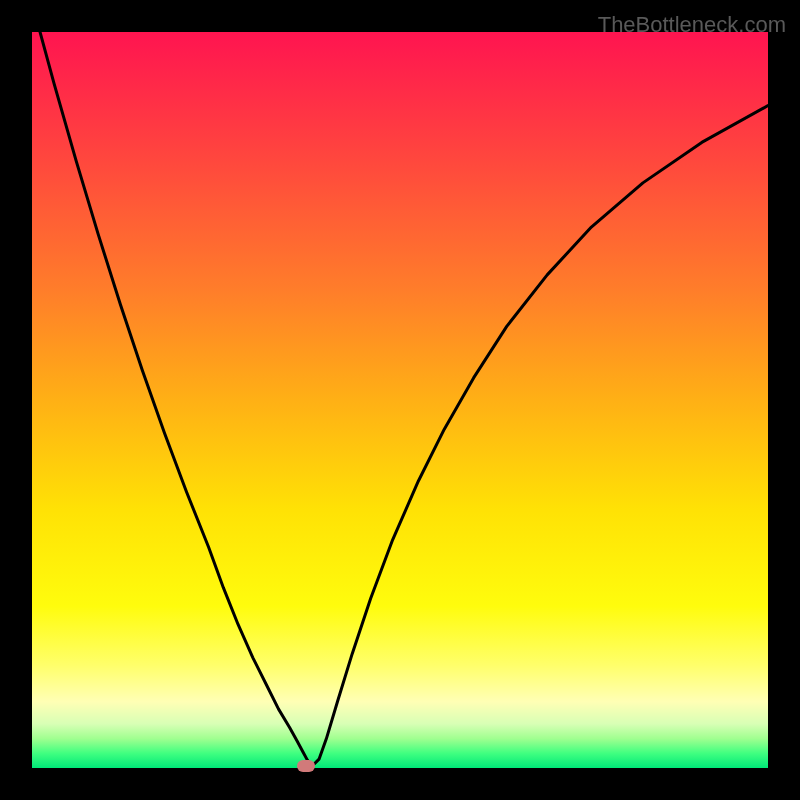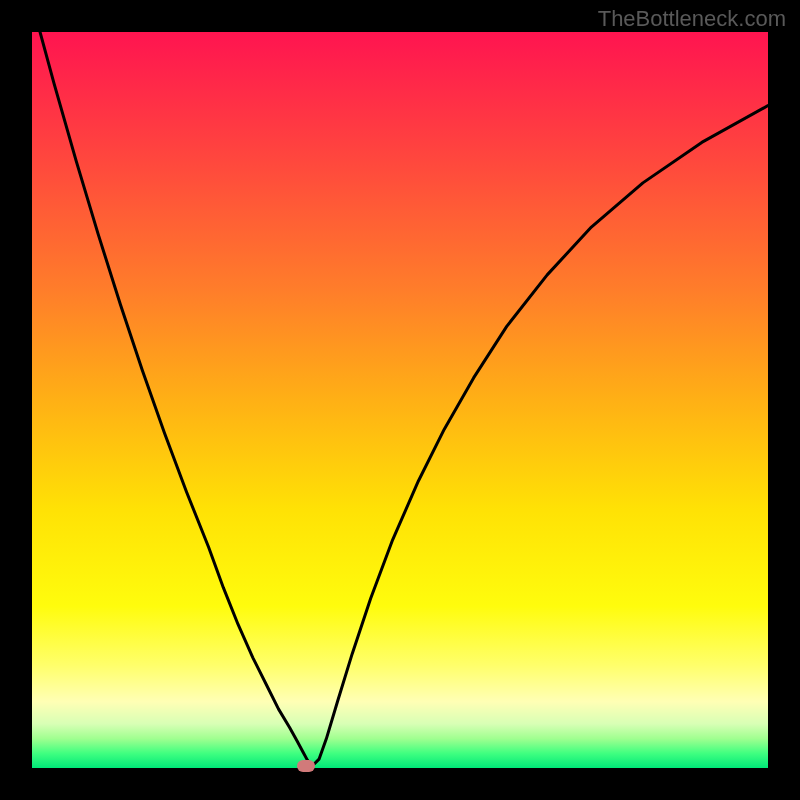--- a/index.html
+++ b/index.html
@@ -5,21 +5,21 @@
   * { margin: 0; padding: 0; box-sizing: border-box; }
   body {
     width: 800px;
     height: 800px;
     background: #000;
     position: relative;
     overflow: hidden;
   }
   .watermark {
     position: absolute;
-    top: 6px;
+    top: 12px;
     right: 14px;
     font-family: Arial, sans-serif;
     font-size: 22px;
     color: #595959;
     z-index: 10;
   }
   .plot-area {
     position: absolute;
     left: 32px;
     top: 32px;

